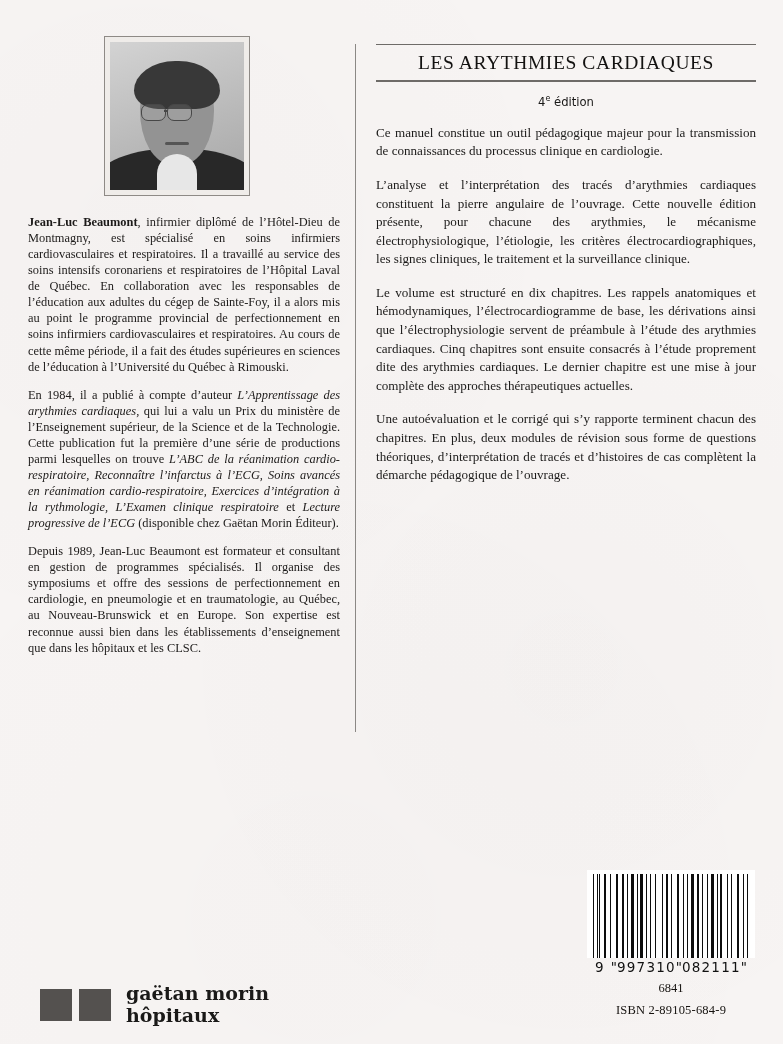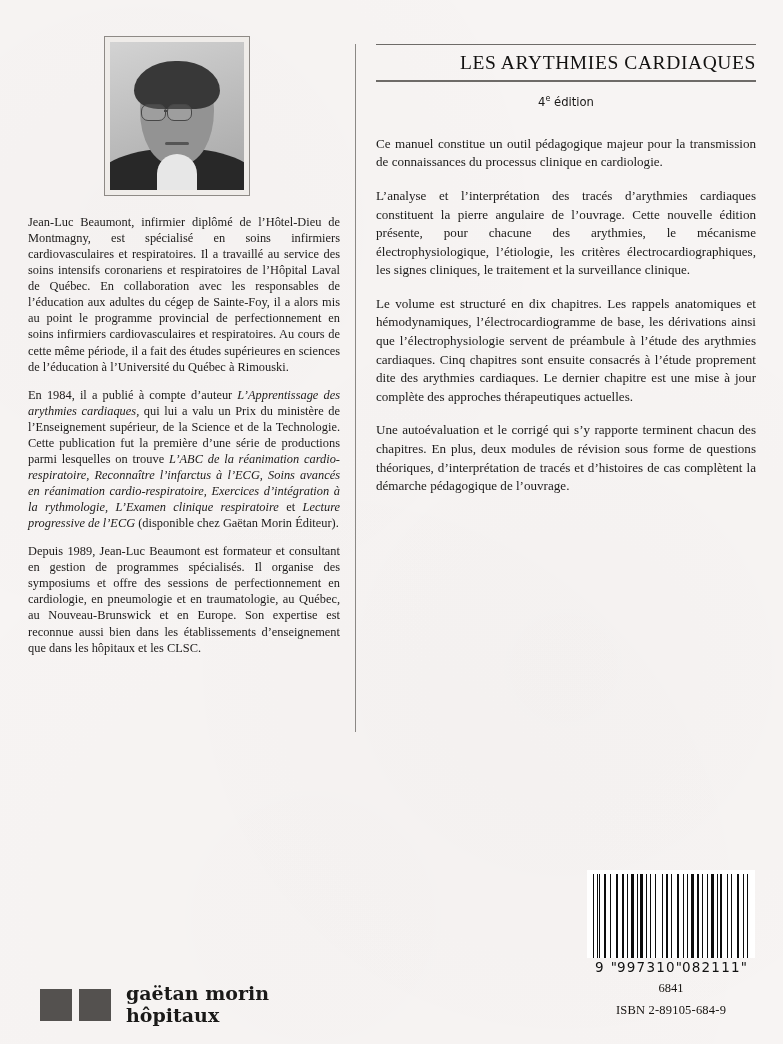--- a/index.html
+++ b/index.html
@@ -120,21 +120,21 @@
     margin-top: 18px;
     font-size: 12.4px;
     line-height: 1.295;
     color: #1c1a19;
     text-align: justify;
     text-justify: inter-word;
     hyphens: manual;
   }
   .bio p { margin: 0 0 12px 0; }
   .bio p:last-child { margin-bottom: 0; }
-  .bio b { font-weight: normal; }
+  .bio b { font-weight: bold; }
   .bio i { font-style: italic; }
 
   
   .v-divider {
     position: absolute;
     left: 355px;
     top: 44px;
     width: 1px;
     height: 688px;
     background: #8b8885;
@@ -147,21 +147,21 @@
     top: 44px;
     width: 380px;
   }
   .title-block { width: 100%; }
   .rule {
     height: 1px;
     background: #6e6b68;
     width: 100%;
   }
   .title-main {
-    text-align: right;
+    text-align: center;
     font-size: 19.5px;
     letter-spacing: 0.6px;
     color: #131211;
     padding: 7px 0 6px 0;
     font-family: "Liberation Serif", serif;
   }
   .title-sub {
     text-align: center;
     font-family: "DejaVu Sans", sans-serif;
     font-size: 15.5px;
@@ -172,21 +172,21 @@
   .edition {
     text-align: center;
     font-family: "DejaVu Sans", sans-serif;
     font-size: 11.6px;
     color: #181716;
     padding: 12px 0 0 0;
   }
   .edition sup { font-size: 8px; vertical-align: super; }
 
   .blurb {
-    margin-top: 26px;
+    margin-top: 15px;
     font-size: 13.1px;
     line-height: 1.42;
     color: #1b1a19;
     text-align: justify;
     text-justify: inter-word;
   }
   .blurb p { margin: 0 0 15px 0; }
   .blurb p:last-child { margin-bottom: 0; }
 
   

